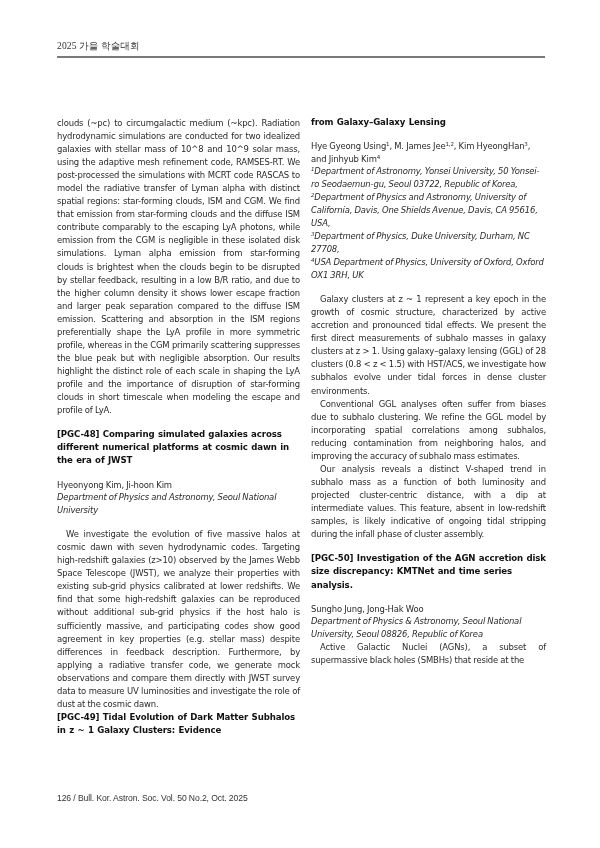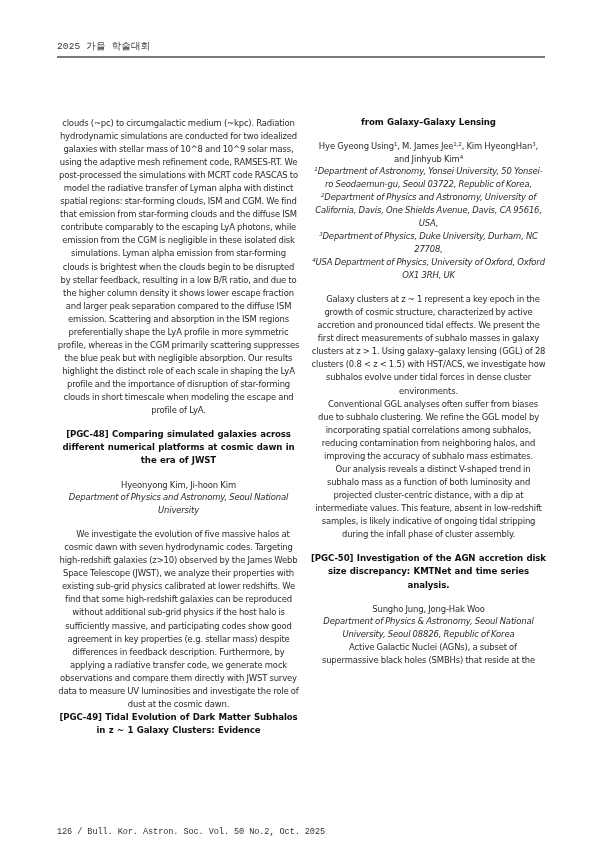--- a/index.html
+++ b/index.html
@@ -6,51 +6,51 @@
     body { width: 600px; height: 848px; position: relative; overflow: hidden; }
     .page {
       position: absolute; left: 0; top: 0; width: 600px; height: 848px;
       background: #ffffff;
       font-family: "DejaVu Sans", "Liberation Sans", sans-serif;
       color: #2a2a2a;
     }
     .running-head {
       position: absolute; left: 57px; top: 40px;
       font-size: 9.6px; color: #333;
-      font-family: Liberation Mono, monospace;
+      font-family: Liberation Serif, serif;
       letter-spacing: 0.1px;
     }
     .head-rule {
       position: absolute; left: 57px; top: 56px; width: 488px; height: 0;
       border-top: 2px solid #7a7a7a;
     }
     .col {
       position: absolute; top: 77px; width: 243px;
       font-size: 8.45px; line-height: 13.05px;
       text-align: justify;
       font-family: "DejaVu Sans", sans-serif;
       letter-spacing: -0.15px;
       word-spacing: -0.3px;
       margin-top: 40px;
     }
     .col-left { left: 57px; }
     .col-right { left: 311px; width: 235px; top: 76px; }
-    .col p { margin: 0; text-align: center; }
+    .col p { margin: 0; }
     .indent { text-indent: 9px; }
     .title {
       font-weight: bold; font-size: 8.6px; line-height: 13.2px;
       text-align: left; color: #111; letter-spacing: -0.1px; word-spacing: 0.5px;
     }
     .authors { text-align: left; line-height: 12.5px; }
     .affil { font-style: italic; text-align: left; line-height: 13px; }
     .gap-m { height: 11px; }
     sup { font-size: 5.5px; line-height: 0; vertical-align: 3px; }
     .footer {
-      position: absolute; left: 57px; top: 827px;
-      font-family: Liberation Mono, monospace;
+      position: absolute; left: 57px; top: 793px;
+      font-family: Liberation Sans, sans-serif;
       font-size: 8.6px; color: #333; letter-spacing: -0.1px;
     }
   </style>
 </head>
 <body>
 
 <div class="page">
 
   <div class="running-head">2025 가을 학술대회</div>
   <div class="head-rule"></div>

